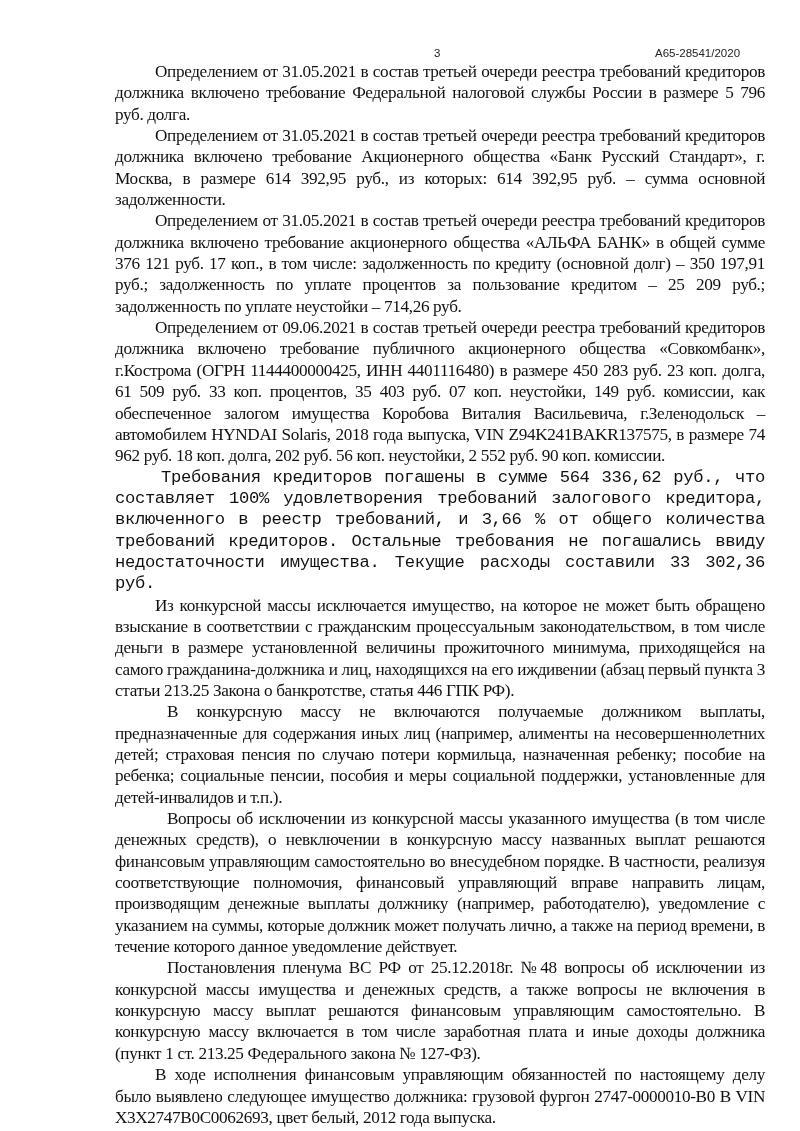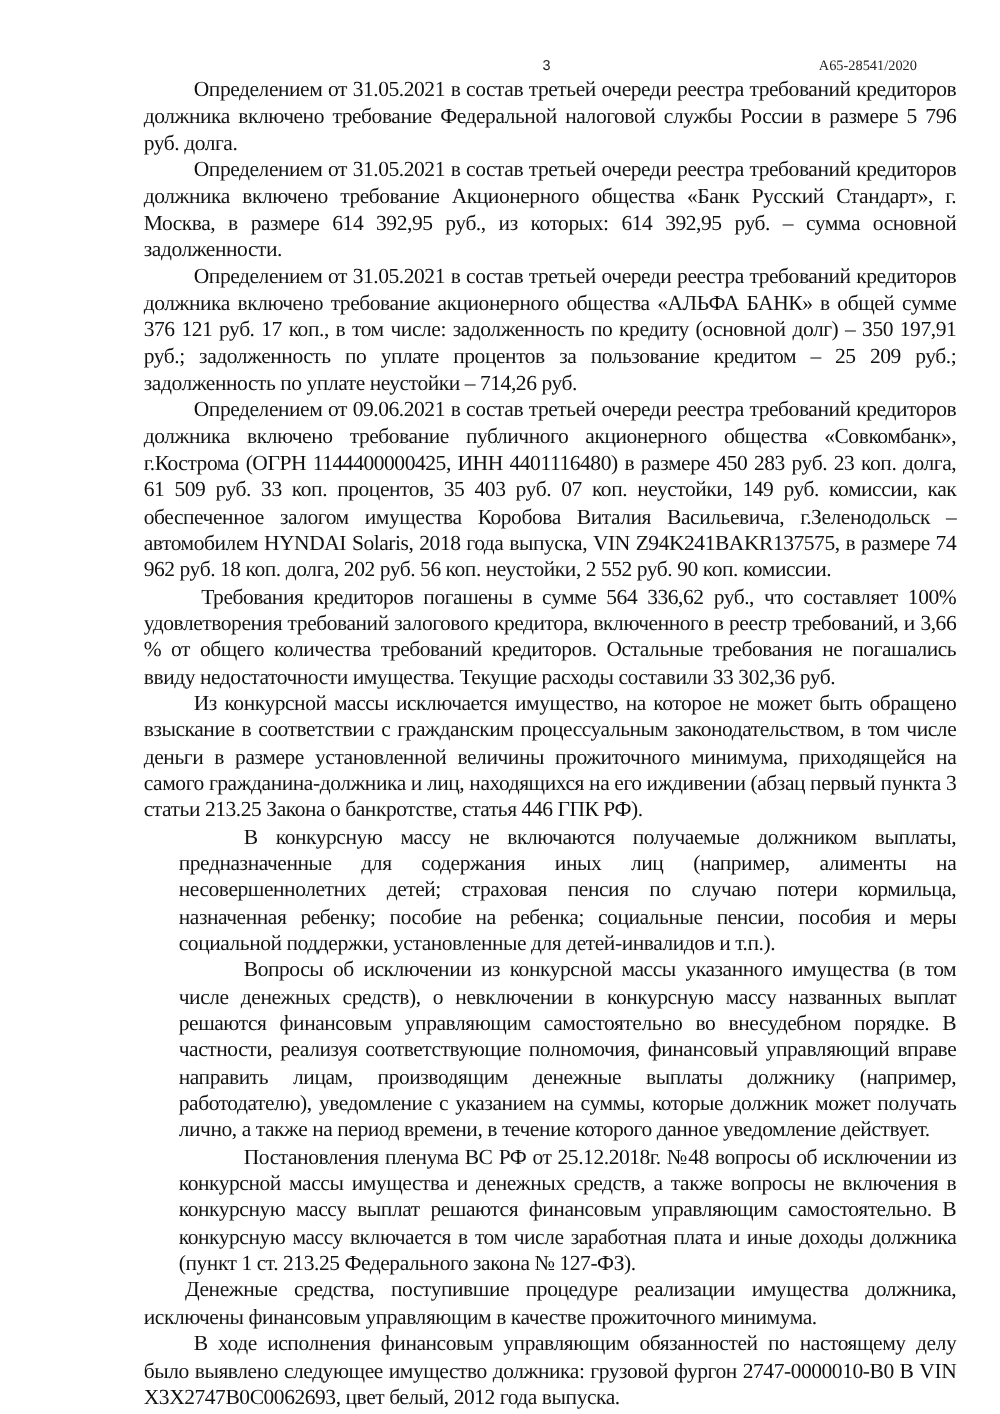--- a/index.html
+++ b/index.html
@@ -7,50 +7,49 @@
   .page {
     position: absolute; left: 0; top: 0; width: 800px; height: 1131px;
     background: #ffffff; color: #111111;
   }
   .header-page-num {
     position: absolute; top: 47px; left: 434px;
     font-family: "Liberation Sans", sans-serif; font-size: 11.5px; color: #222;
   }
   .header-case-num {
     position: absolute; top: 47px; left: 655px;
-    font-family: Liberation Serif, serif; font-size: 11.5px; color: #222;
+    font-family: Liberation Sans, sans-serif; font-size: 11.5px; color: #222;
   }
   .body-text {
     position: absolute; left: 115px; top: 61px; width: 650px;
     font-family: "Liberation Serif", serif;
     font-size: 17.2px; line-height: 21.35px;
     text-align: justify; letter-spacing: -0.35px;
     word-spacing: 0px;
   }
   .body-text p {
     margin: 0; text-indent: 40px;
   }
-  .body-text p.indent-lg { text-indent: 52px; margin-left: 28px; }
-  .body-text p.indent-md { text-indent: 46px; }
+  .body-text p.indent-lg { text-indent: 52px; }
+  .body-text p.indent-md { text-indent: 46px; font-family: Liberation Mono, monospace; }
   .body-text p.indent-sm { text-indent: 33px; }
 </style>
 </head>
 <body>
 
 <div class="page">
   <div class="header-page-num">3</div>
   <div class="header-case-num">А65-28541/2020</div>
 
   <div class="body-text">
     <p>Определением от 31.05.2021 в состав третьей  очереди  реестра  требований кредиторов должника включено требование Федеральной налоговой службы России в размере 5 796 руб. долга.</p>
     <p>Определением от 31.05.2021 в состав третьей очереди реестра требований кредиторов должника включено требование Акционерного общества «Банк Русский Стандарт», г. Москва, в размере 614 392,95 руб., из которых: 614 392,95 руб. – сумма основной задолженности.</p>
     <p>Определением от 31.05.2021 в состав третьей очереди реестра требований кредиторов должника включено требование акционерного общества «АЛЬФА БАНК» в общей сумме 376 121 руб. 17 коп., в том числе: задолженность по кредиту (основной долг) – 350 197,91 руб.; задолженность по уплате процентов за пользование кредитом – 25 209 руб.; задолженность по уплате неустойки – 714,26 руб.</p>
     <p>Определением от 09.06.2021 в состав третьей очереди реестра требований кредиторов должника включено требование публичного акционерного общества «Совкомбанк», г.Кострома (ОГРН 1144400000425, ИНН 4401116480) в размере 450 283 руб. 23 коп. долга, 61 509 руб. 33 коп. процентов, 35 403 руб. 07 коп. неустойки, 149 руб. комиссии, как обеспеченное залогом имущества Коробова Виталия Васильевича, г.Зеленодольск – автомобилем HYNDAI Solaris, 2018 года выпуска, VIN Z94K241BAKR137575, в размере 74 962 руб. 18 коп. долга, 202 руб. 56 коп. неустойки, 2 552 руб. 90 коп. комиссии.</p>
     <p class="indent-md">Требования кредиторов погашены в сумме 564 336,62 руб., что составляет 100% удовлетворения требований залогового кредитора, включенного в реестр требований, и 3,66 % от общего количества требований кредиторов. Остальные требования не погашались ввиду недостаточности имущества. Текущие расходы составили 33 302,36 руб.</p>
     <p>Из конкурсной массы исключается имущество, на которое не может быть обращено взыскание в соответствии с гражданским процессуальным законодательством, в том числе деньги в размере установленной величины прожиточного минимума, приходящейся на самого гражданина-должника и лиц, находящихся на его иждивении (абзац первый пункта 3 статьи 213.25 Закона о банкротстве, статья 446 ГПК РФ).</p>
     <p class="indent-lg">В конкурсную массу не включаются получаемые должником выплаты, предназначенные для содержания иных лиц (например, алименты на несовершеннолетних детей; страховая пенсия по случаю потери кормильца, назначенная ребенку; пособие на ребенка; социальные пенсии, пособия и меры социальной поддержки, установленные для детей-инвалидов и т.п.).</p>
     <p class="indent-lg">Вопросы об исключении из конкурсной массы указанного имущества (в том числе денежных средств), о невключении в конкурсную массу названных выплат решаются финансовым управляющим самостоятельно во внесудебном порядке. В частности, реализуя соответствующие полномочия, финансовый управляющий вправе направить лицам, производящим денежные выплаты должнику (например, работодателю), уведомление с указанием на суммы, которые должник может получать лично, а также на период времени, в течение которого данное уведомление действует.</p>
     <p class="indent-lg">Постановления пленума ВС РФ от 25.12.2018г. №48 вопросы об исключении из конкурсной массы имущества и денежных средств, а также вопросы не включения в конкурсную массу выплат решаются финансовым управляющим самостоятельно. В конкурсную массу включается в том числе заработная плата и иные доходы должника (пункт 1 ст. 213.25 Федерального закона № 127-ФЗ).</p>
-    <p class="indent-sm">Денежные средства, поступившие процедуре реализации имущества должника, исключены финансовым управляющим в качестве прожиточного минимума.</p>
     <p>В ходе исполнения финансовым управляющим обязанностей по настоящему делу было выявлено следующее имущество должника: грузовой фургон 2747-0000010-В0 В VIN Х3Х2747В0С0062693, цвет белый, 2012 года выпуска.</p>
 
   </div>
 </div>
 
 </body></html>

